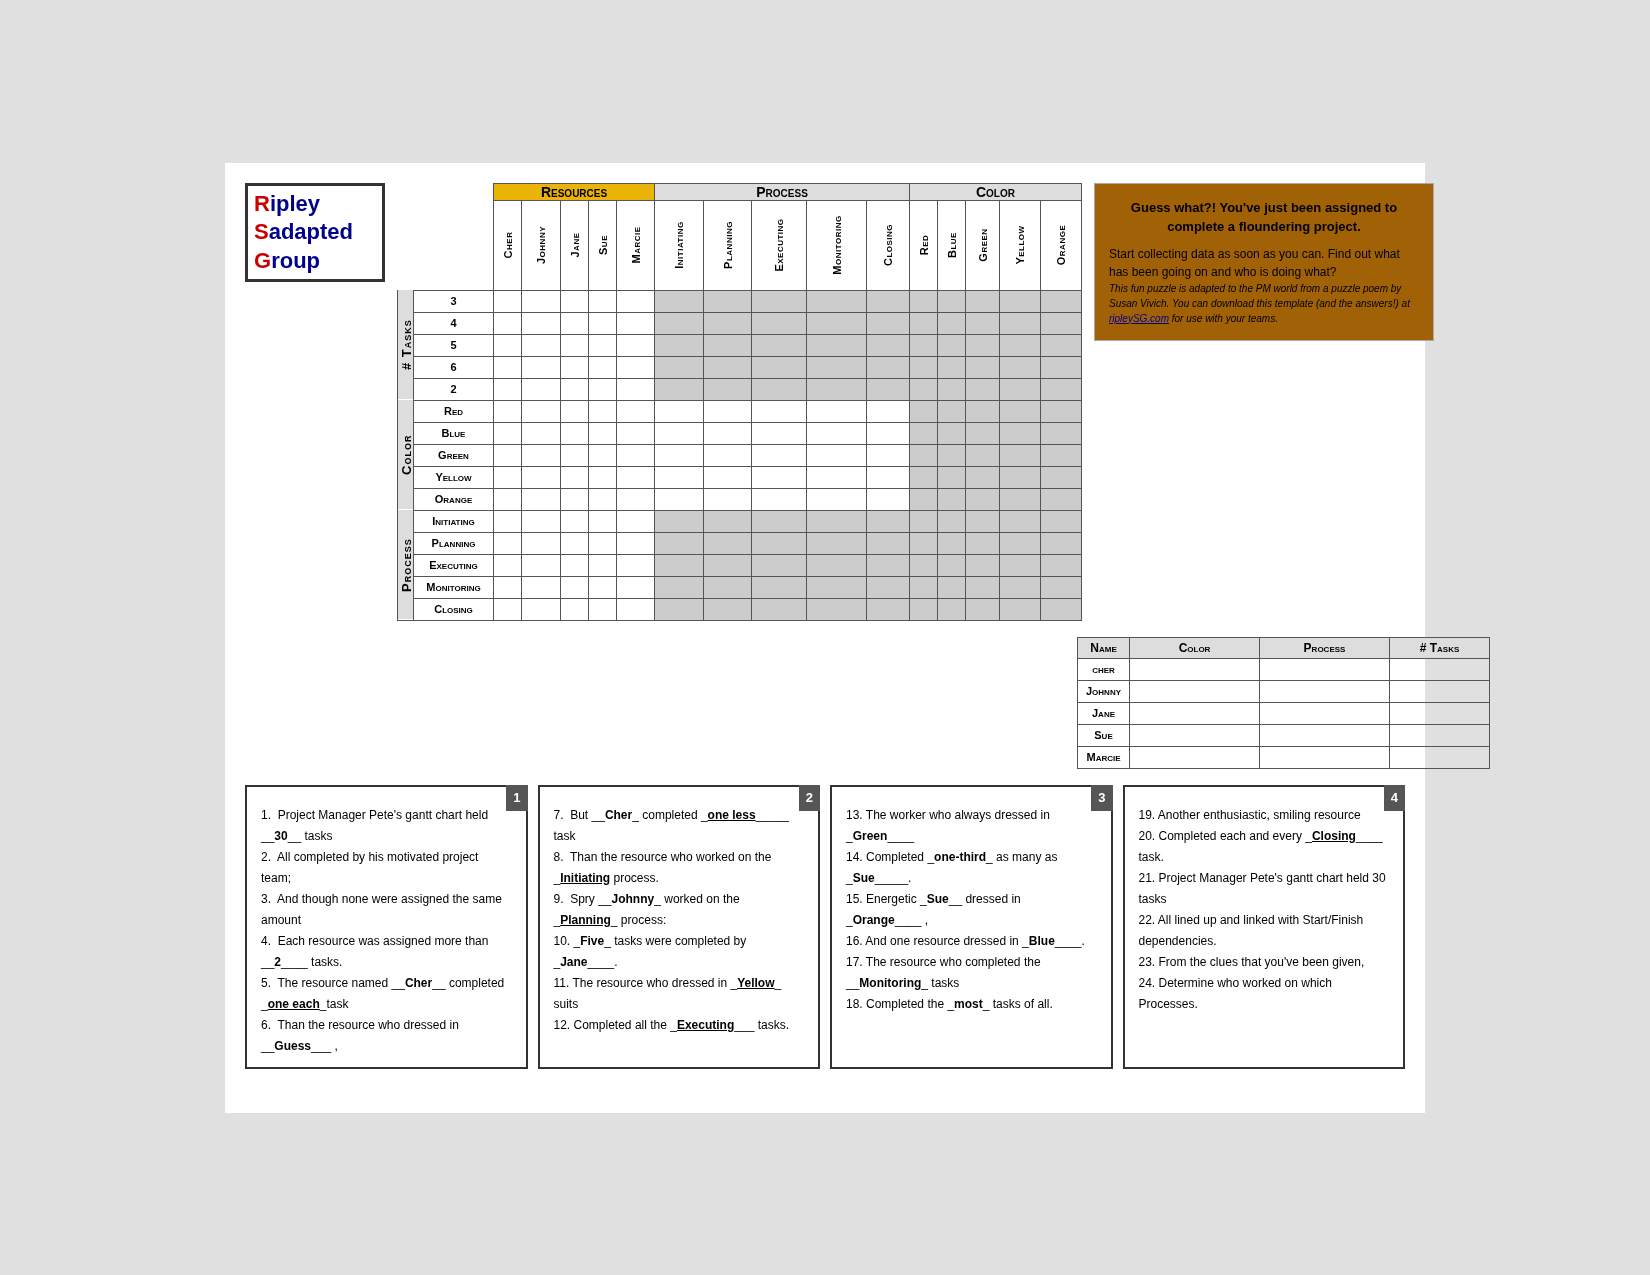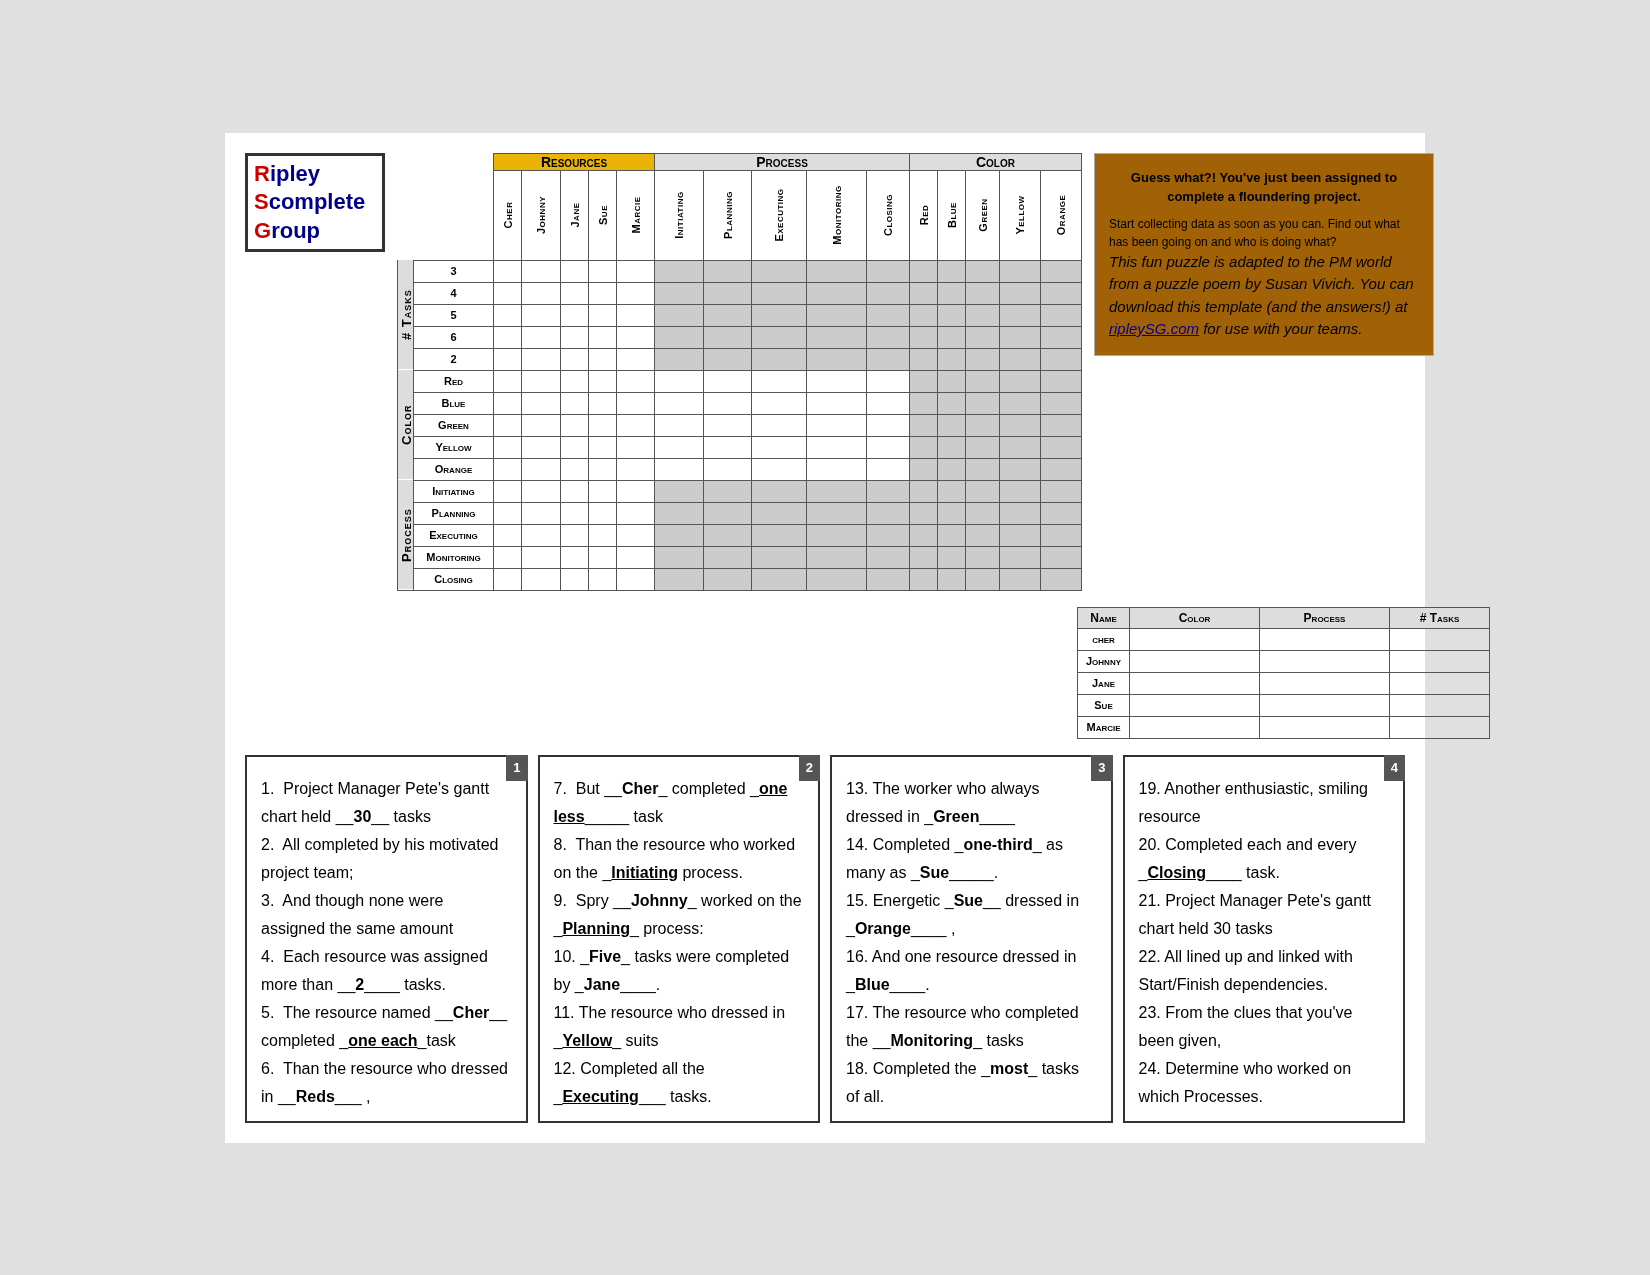--- a/index.html
+++ b/index.html
@@ -124,21 +124,21 @@
       font-size: 12px;
     }
     .info-box-clues {
       font-style: italic;
       font-size: 11.5px;
       text-align: center;
       margin-bottom: 10px;
     }
     .info-box-footer {
       font-style: italic;
-      font-size: 15px;
+      font-size: 10px;
       line-height: 1.5;
     }
     .info-box-footer a { text-decoration: underline; color: #00008b; }
 
     
     .summary-table {
       border-collapse: collapse;
       font-size: 11px;
       margin-top: 6px;
     }
@@ -176,39 +176,39 @@
     .clue-box-number {
       position: absolute;
       top: -2px;
       right: -2px;
       background: #555;
       color: white;
       font-weight: bold;
       font-size: 13px;
       padding: 2px 7px;
     }
-    .clue-text { font-size: 16px; line-height: 1.75; margin-top: 8px; }
+    .clue-text { font-size: 12px; line-height: 1.75; margin-top: 8px; }
 
     
     .middle-row {
       display: flex;
       gap: 12px;
       align-items: center;
     }
   </style>
 </head>
 <body>
 
 <div class="page">
 
   <div class="top-section">
 
     <div class="logo-box">
       <div><span class="logo-r">R</span><span class="logo-text">ipley</span></div>
-      <div><span class="logo-s">S</span><span class="logo-text">complete</span></div>
+      <div><span class="logo-s">S</span><span class="logo-text">adapted</span></div>
       <div><span class="logo-g">G</span><span class="logo-text">roup</span></div>
     </div>
 
     <div class="grid-container">
       <table class="puzzle-table">
 
         <thead>
           <tr>
             <td colspan="2" style="border:none;background:white;"></td>
             <th colspan="5" style="background:#eab308;font-variant:small-caps;font-weight:bold;font-size:14px;border:1px solid #555;">Resources</th>
@@ -611,21 +611,21 @@
   <div class="clue-sections">
 
     <div class="clue-box">
       <div class="clue-box-number">1</div>
       <div class="clue-text">
         1.&nbsp; Project Manager Pete's gantt chart held __<strong>30</strong>__ tasks<br>
         2.&nbsp; All completed by his motivated project team;<br>
         3.&nbsp; And though none were assigned the same amount<br>
         4.&nbsp; Each resource was assigned more than __<strong>2</strong>____ tasks.<br>
         5.&nbsp; The resource named __<strong>Cher</strong>__ completed _<strong><u>one each</u></strong>_task<br>
-        6.&nbsp; Than the resource who dressed in __<strong>Reds</strong>___ ,
+        6.&nbsp; Than the resource who dressed in __<strong>Guess</strong>___ ,
       </div>
     </div>
 
     <div class="clue-box">
       <div class="clue-box-number">2</div>
       <div class="clue-text">
         7.&nbsp; But __<strong>Cher</strong>_ completed _<strong><u>one less</u></strong>_____ task<br>
         8.&nbsp; Than the resource who worked on the _<strong><u>Initiating</u></strong> process.<br>
         9.&nbsp; Spry __<strong>Johnny</strong>_ worked on the _<strong><u>Planning</u></strong>_ process:<br>
         10. _<strong>Five</strong>_ tasks were completed by _<strong>Jane</strong>____.<br>

